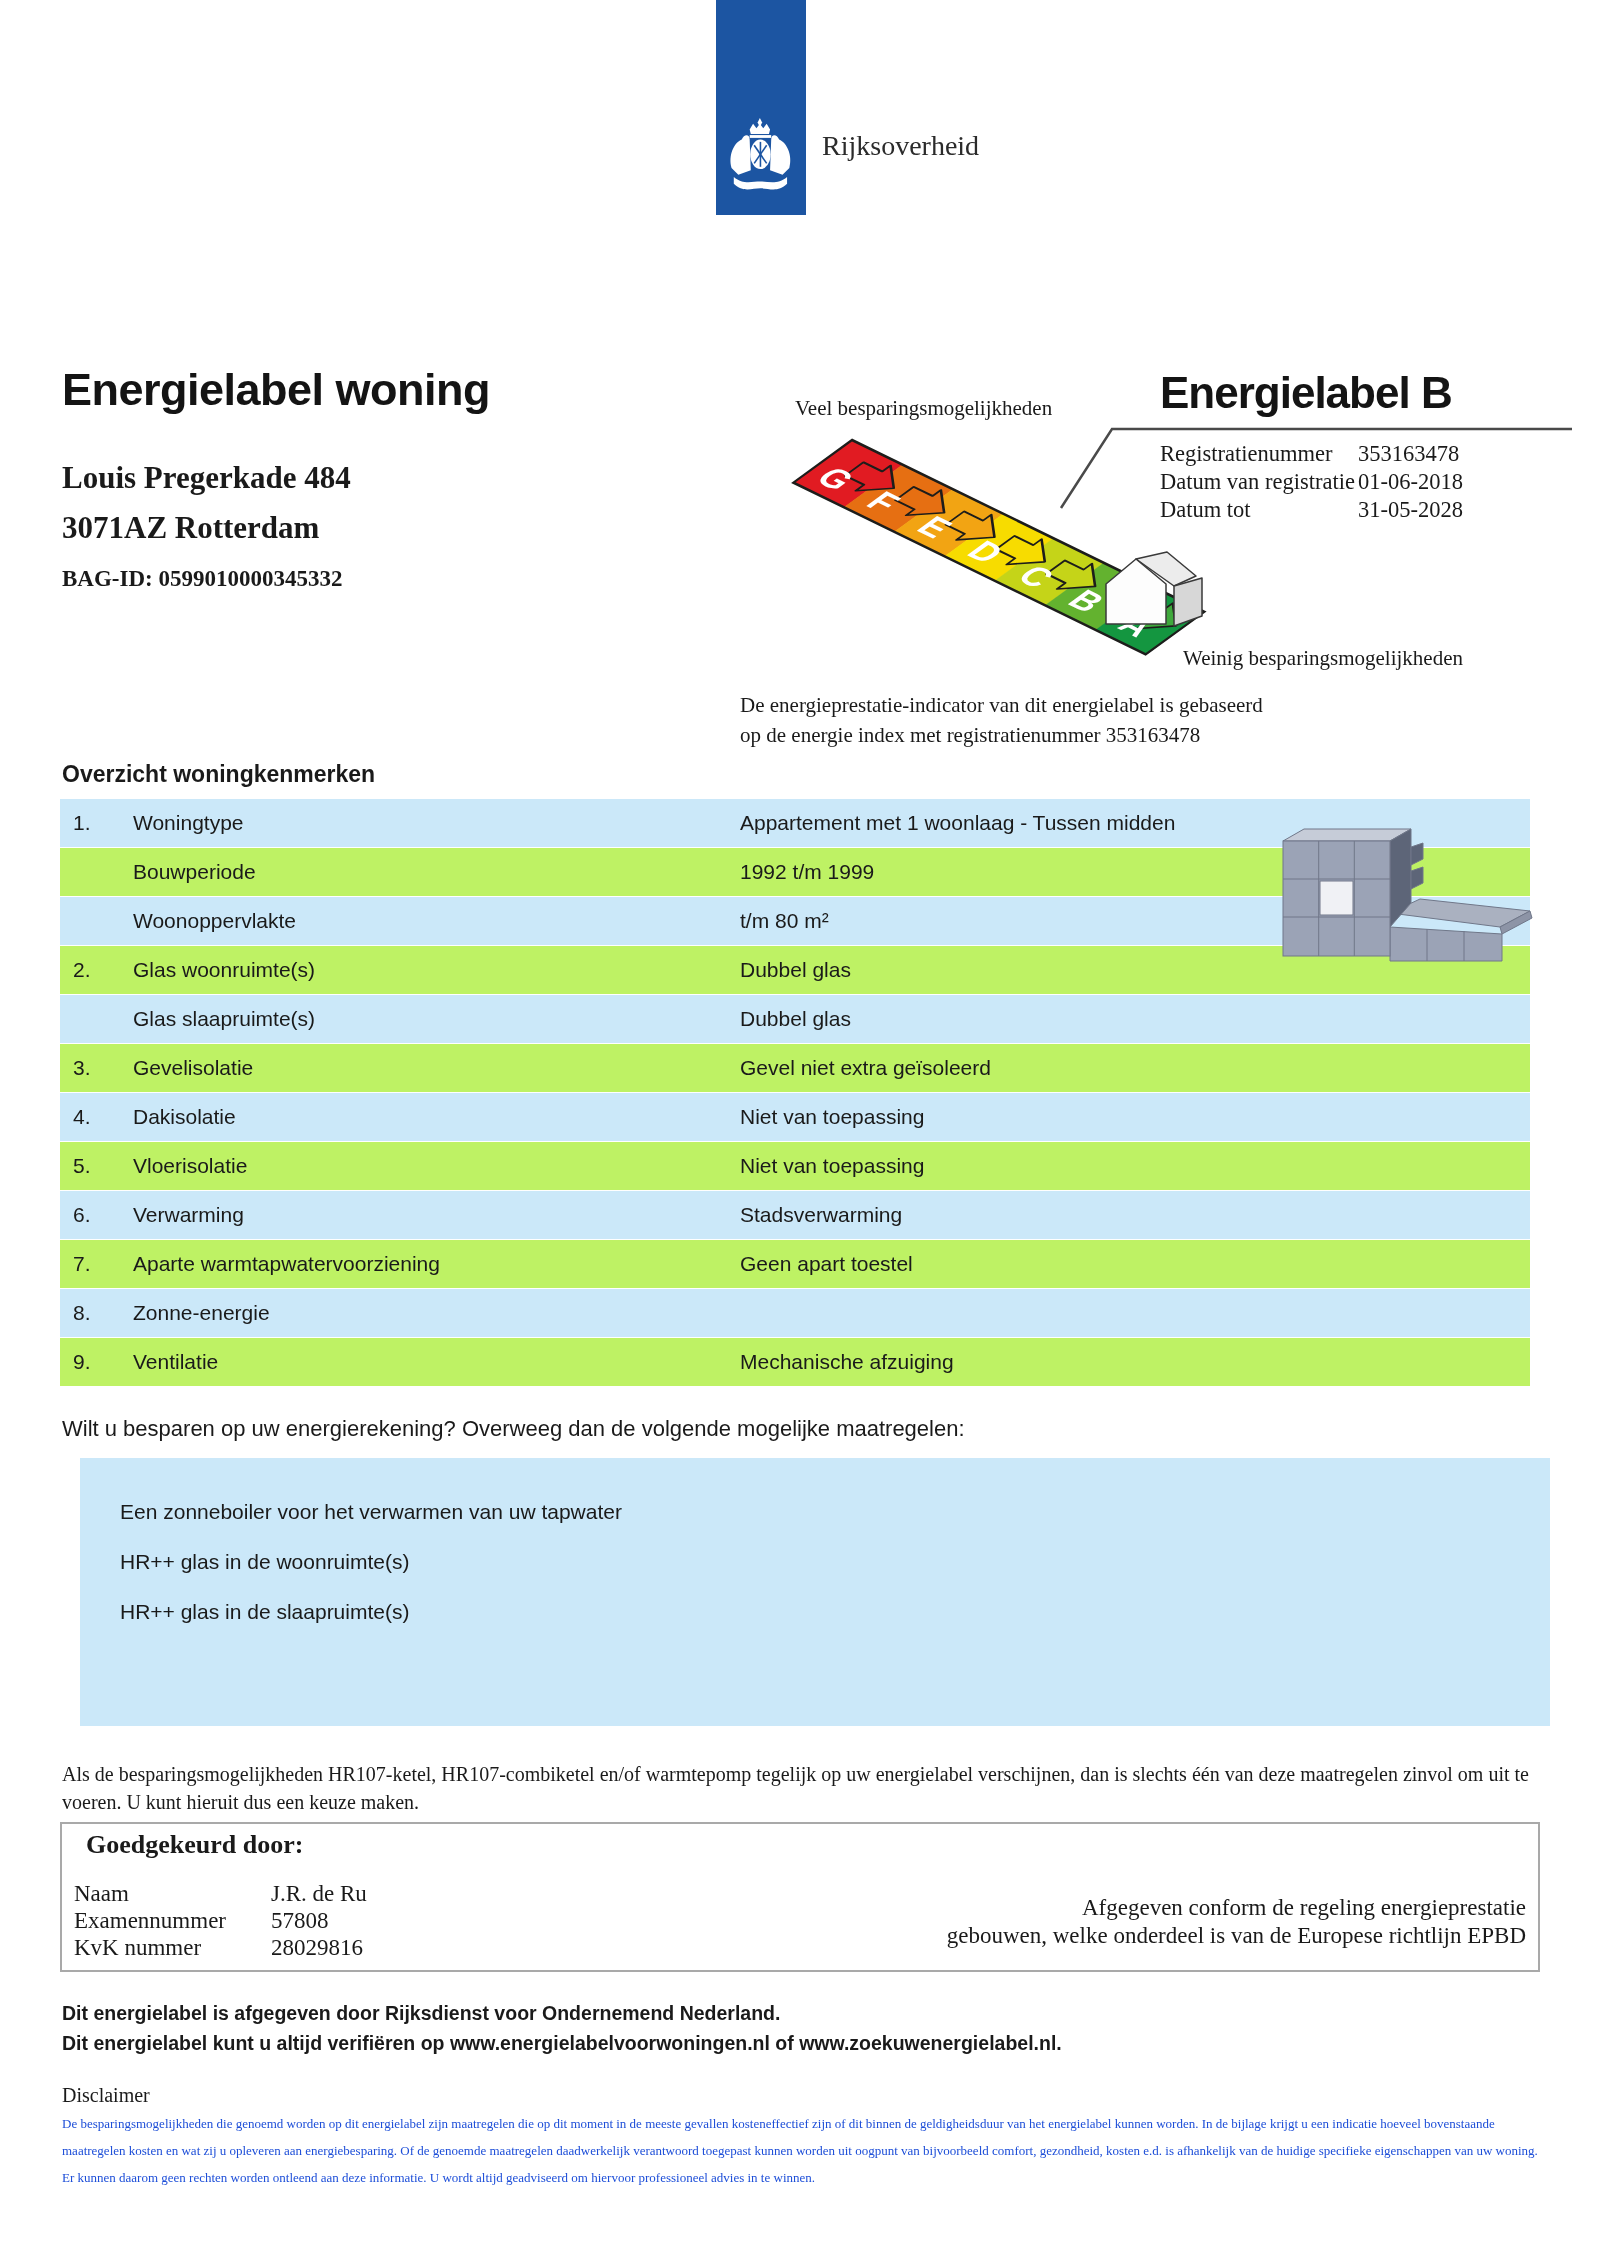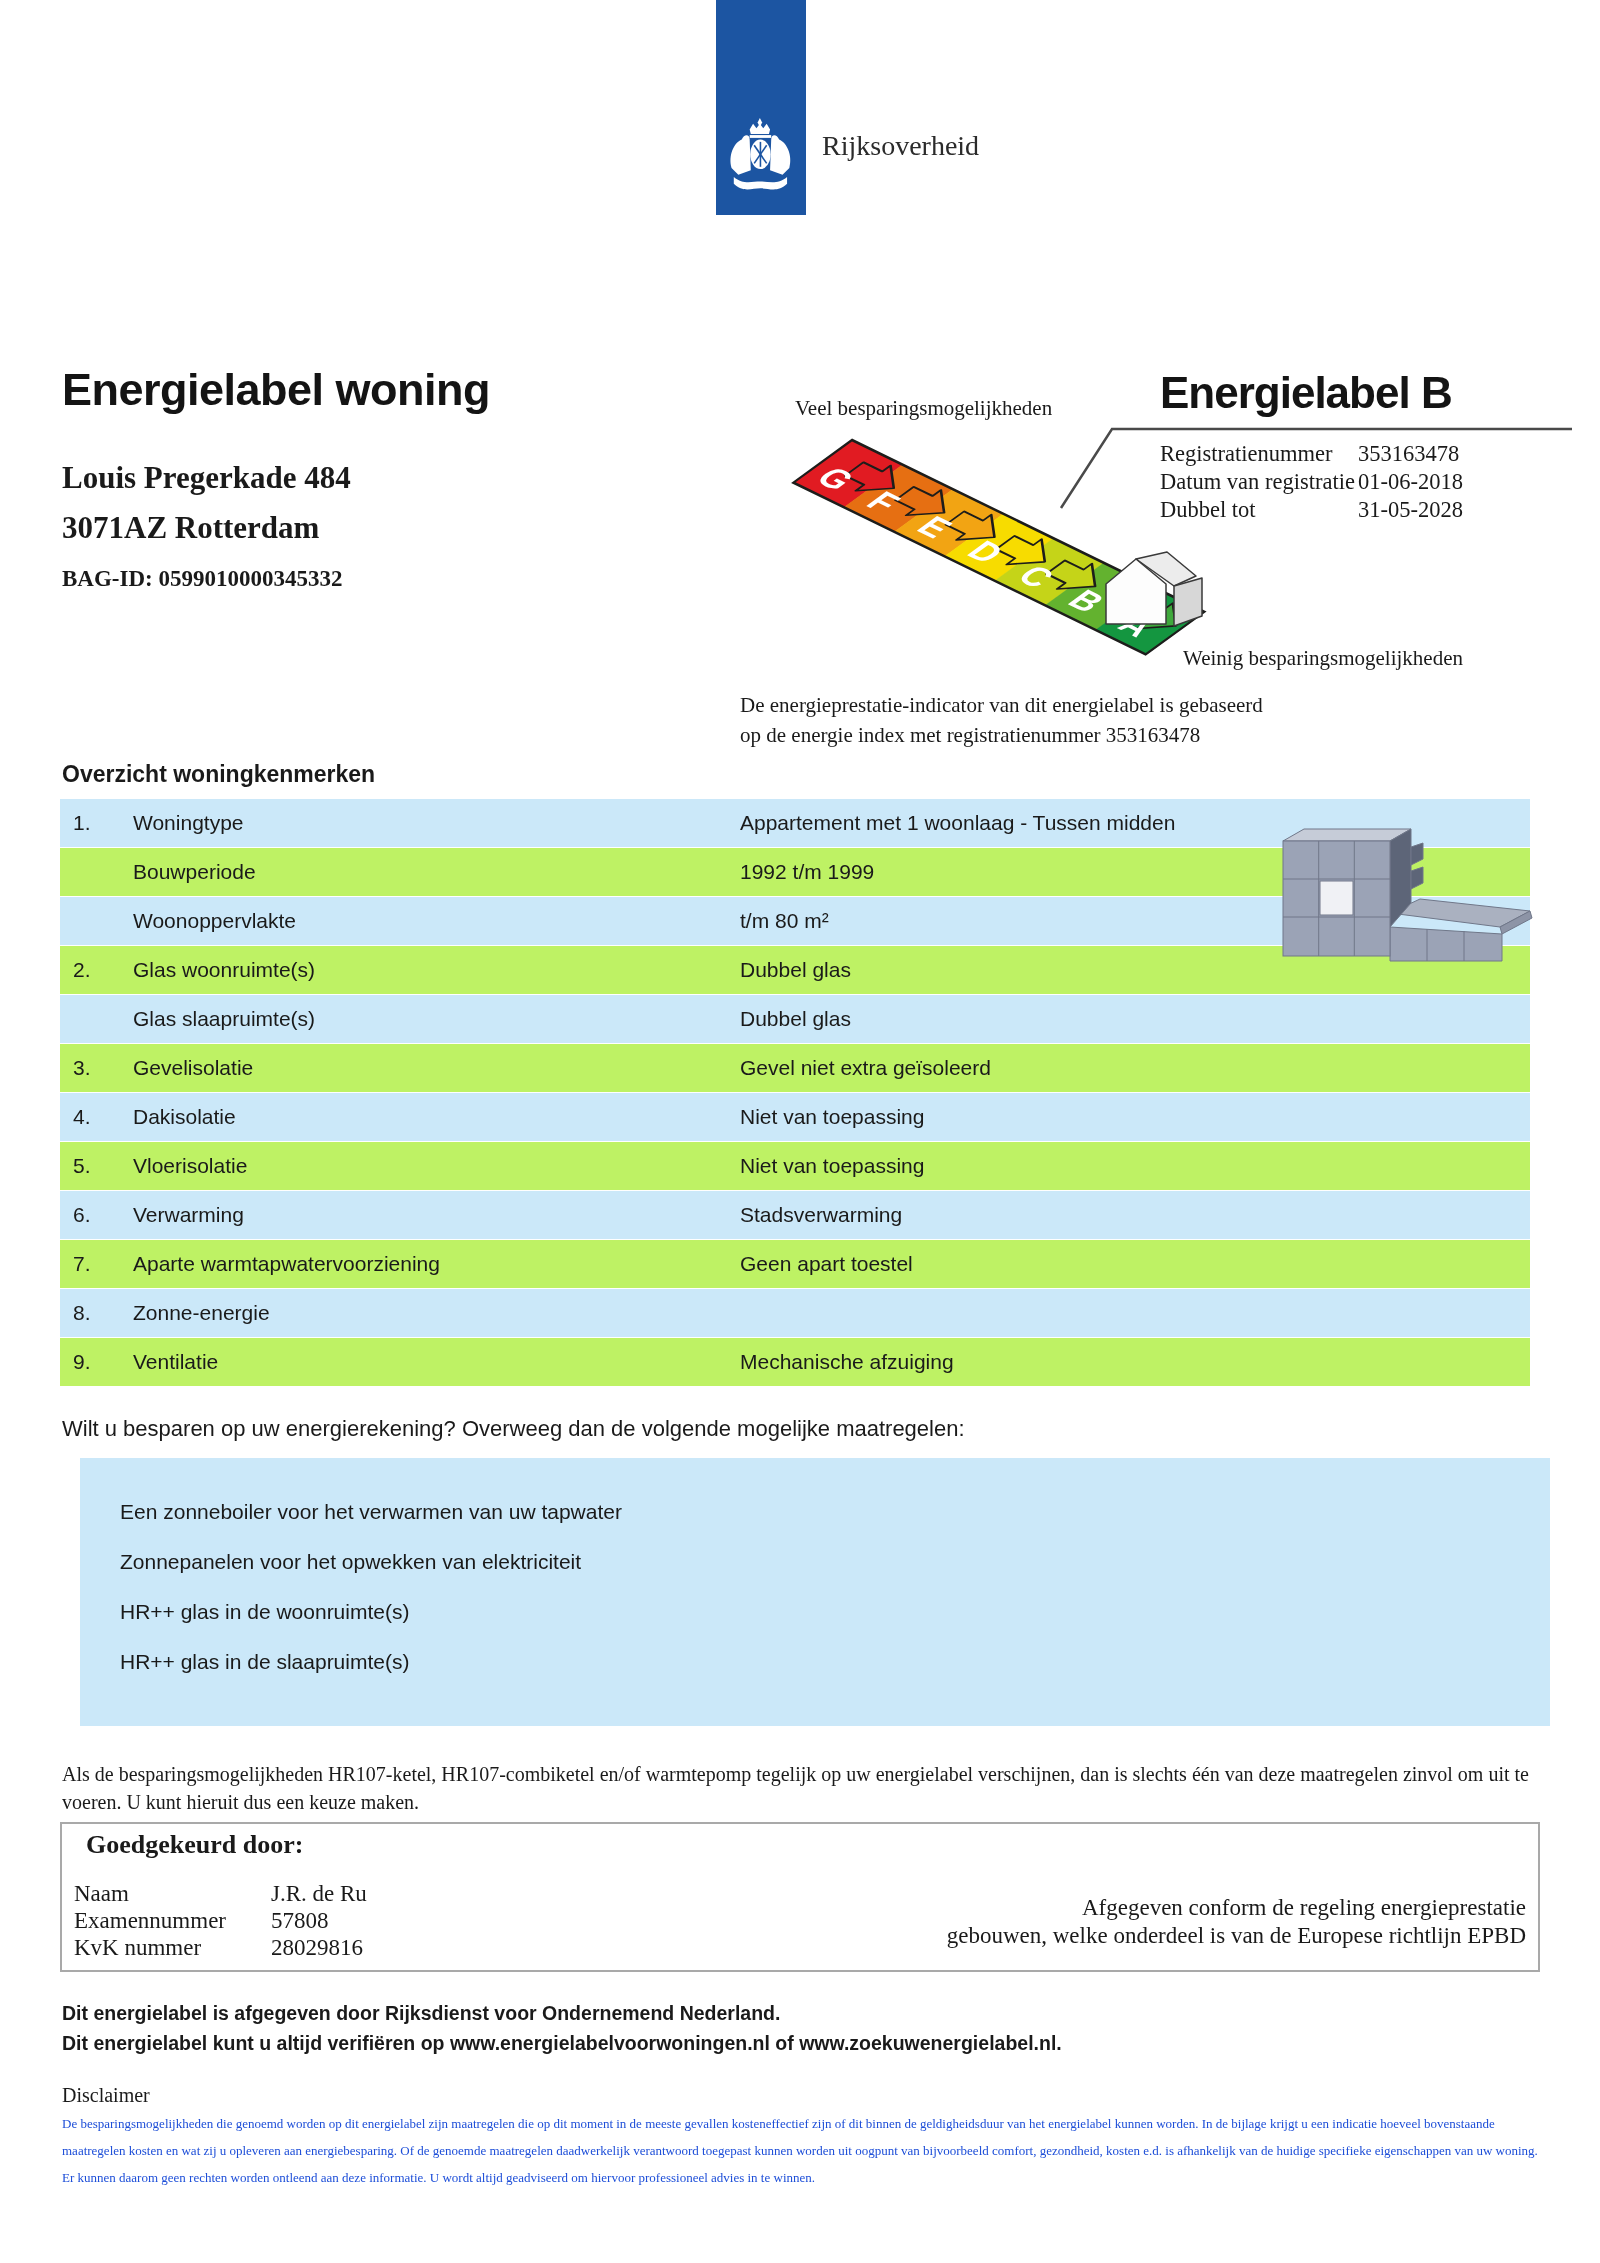--- a/index.html
+++ b/index.html
@@ -90,21 +90,21 @@
   <div class="abs veel serif">Veel besparingsmogelijkheden</div>
   <div class="abs elabel-b sans">Energielabel B</div>
 
   <svg class="abs" style="left:1050px;top:420px;" width="545" height="100" viewBox="0 0 545 100">
     <polyline points="11,88 62,9 522,9" fill="none" stroke="#4a4a4a" stroke-width="2.5"></polyline>
   </svg>
 
   <div class="abs reg-block serif">
       <div class="reg-row"><span class="rlabel">Registratienummer</span><span class="rvalue">353163478</span></div>
       <div class="reg-row"><span class="rlabel">Datum van registratie</span><span class="rvalue">01-06-2018</span></div>
-      <div class="reg-row"><span class="rlabel">Dubbel tot</span><span class="rvalue">31-05-2028</span></div>
+      <div class="reg-row"><span class="rlabel">Datum tot</span><span class="rvalue">31-05-2028</span></div>
     </div>
 
   <svg class="abs" style="left:788px;top:428px;" width="450" height="255" viewBox="0 0 450 255">
     <g id="ribbon-g" transform="translate(64,12) rotate(26) skewX(-28)">
         <rect x="0" y="0" width="56.6" height="64" fill="#e11b22"></rect>
         <rect x="56" y="0" width="56.6" height="64" fill="#e66f12"></rect>
         <rect x="112" y="0" width="56.6" height="64" fill="#f2a413"></rect>
         <rect x="168" y="0" width="56.6" height="64" fill="#f7dc00"></rect>
         <rect x="224" y="0" width="56.6" height="64" fill="#c5d418"></rect>
         <rect x="280" y="0" width="56.6" height="64" fill="#63b22f"></rect>
@@ -215,21 +215,20 @@
       <line x1="74.3" y1="28" x2="74.3" y2="143"></line>
       <line x1="3" y1="66" x2="110" y2="66"></line>
       <line x1="3" y1="104" x2="110" y2="104"></line>
       <rect x="40" y="68" width="33" height="34" fill="#f0f1f5"></rect>
     </g>
   </svg>
 
   <div class="abs wilt-head sans">Wilt u besparen op uw energierekening? Overweeg dan de volgende mogelijke maatregelen:</div>
   <div class="abs bluebox">
       <div class="mitem">Een zonneboiler voor het verwarmen van uw tapwater</div>
-      <div class="mitem">Zonnepanelen voor het opwekken van elektriciteit</div>
       <div class="mitem">HR++ glas in de woonruimte(s)</div>
       <div class="mitem">HR++ glas in de slaapruimte(s)</div>
     </div>
   <div class="abs hr-note serif">Als de besparingsmogelijkheden HR107-ketel, HR107-combiketel en/of warmtepomp tegelijk op uw energielabel verschijnen, dan is slechts één van deze maatregelen zinvol om uit te voeren. U kunt hieruit dus een keuze maken.</div>
 
   <div class="abs approval">
     <div class="appr-head serif">Goedgekeurd door:</div>
     <div class="appr-fields serif">
         <div class="appr-row"><span class="flabel">Naam</span><span class="fvalue">J.R. de Ru</span></div>
         <div class="appr-row"><span class="flabel">Examennummer</span><span class="fvalue">57808</span></div>

